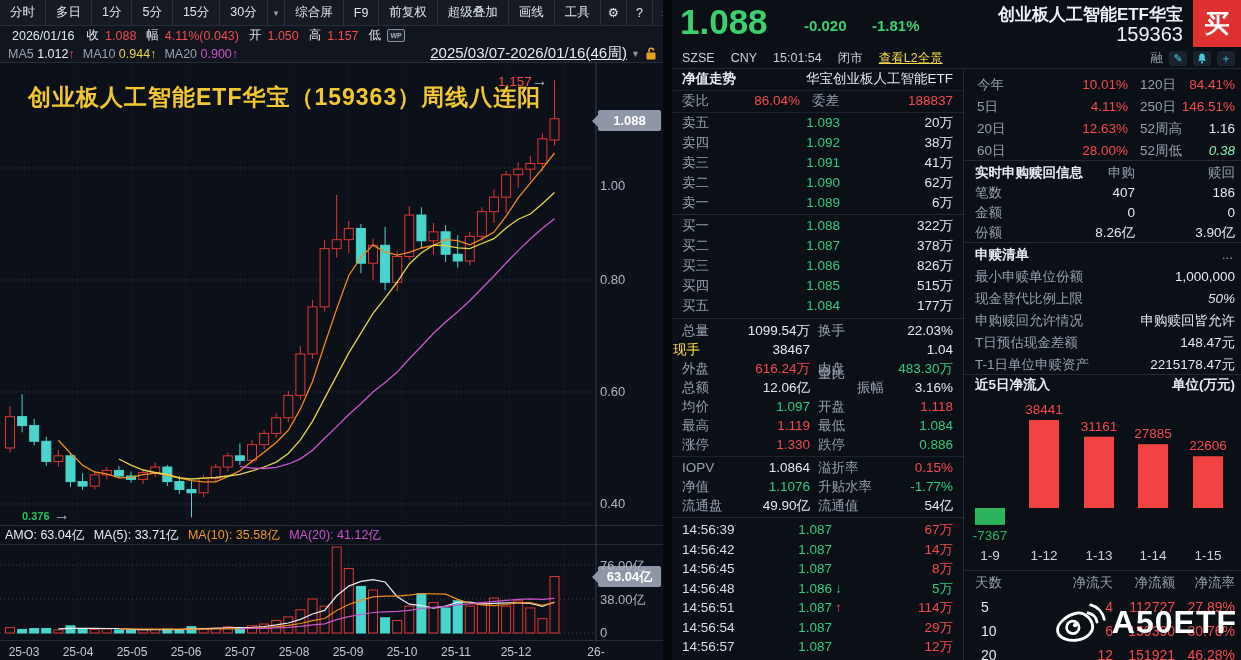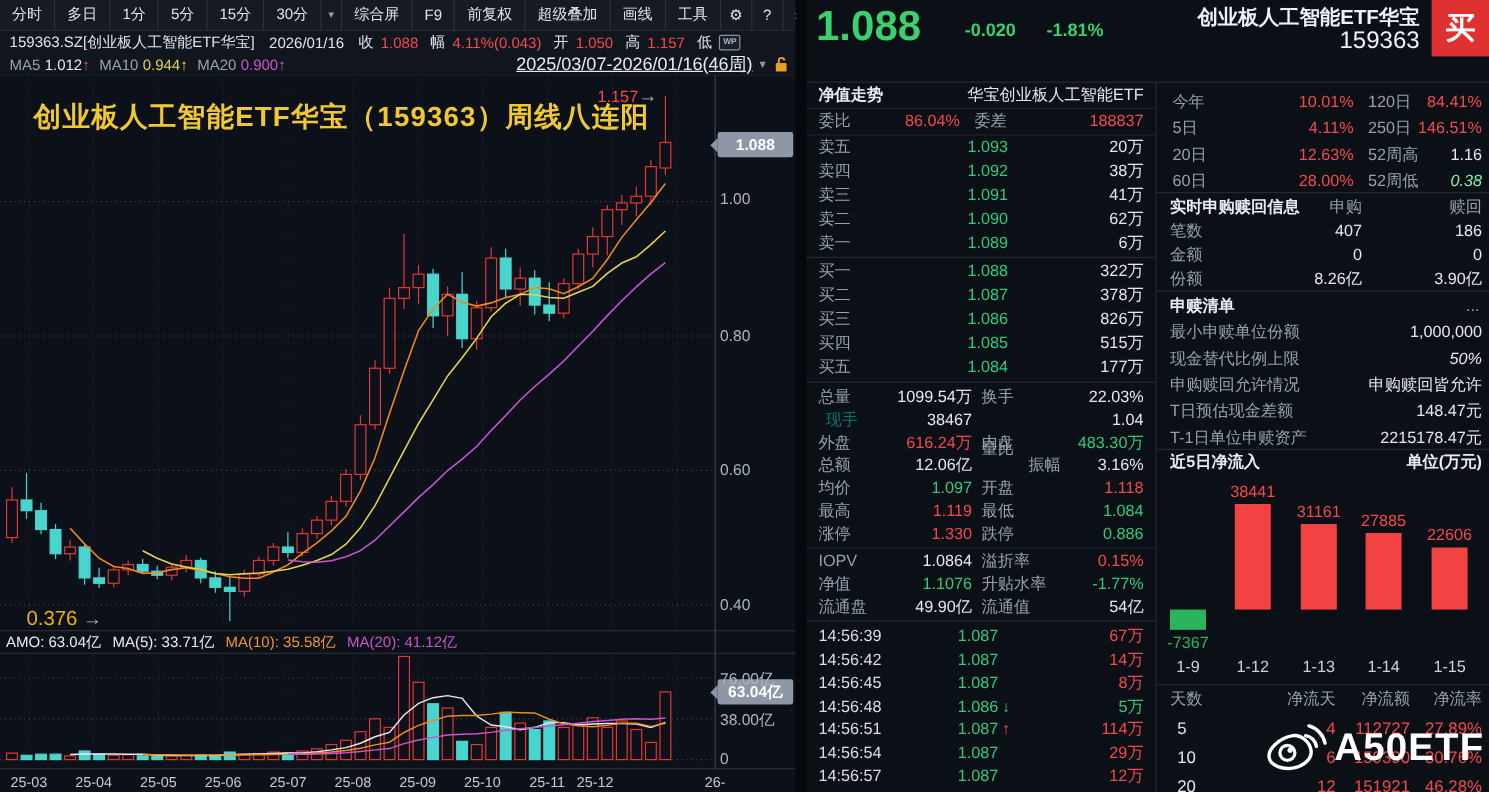--- a/index.html
+++ b/index.html
@@ -23,21 +23,21 @@
   .mabar .itm{margin-left:8px;}
   .range-wrap{margin-left:auto;display:flex;align-items:center;margin-right:6px;}
   .range{color:#e6eaf2;text-decoration:underline;font-size:15px;}
   .caret-down{color:#8b93a3;font-size:9px;margin-left:4px;}
   
   .kline-wrap{left:0;top:62px;width:663px;height:598px;background:#0c1119;}
   .chart-title{left:28px;top:20px;font-size:23px;font-weight:700;color:#f2c832;letter-spacing:1px;}
   .ytick{left:600px;width:58px;font-size:13px;color:#aeb5c2;}
   .anno-high{font-size:13.5px;color:#f5494d;}
   .anno-arrow{color:#aab2c0;}
-  .anno-low{font-size:17px;color:#eab308;}
+  .anno-low{font-size:11px;color:#22c55e;font-weight:bold;}
   .tag{left:598px;width:63px;height:21px;background:#8f96a6;color:#fff;font-size:13px;font-weight:700;text-align:center;line-height:21px;border-radius:2px;}
   .tag:before{content:"";position:absolute;left:-6px;top:5px;border:6px solid transparent;border-right-color:#8f96a6;border-left:0;}
   .amo-row{left:5px;width:650px;font-size:12.5px;white-space:nowrap;}
   .amo-row span{margin-right:6px;}
   .months{left:0;width:596px;font-size:12px;color:#c3c9d4;}
   .months span{position:absolute;transform:translateX(-50%);}
   
   .vsplit{left:663px;top:0;width:9px;height:660px;background:#05070b;}
   
   .rpanel{left:672px;top:0;width:569px;height:660px;background:#0b0f16;}
@@ -79,21 +79,20 @@
       <div class="tb-item">前复权</div>
       <div class="tb-item">超级叠加</div>
       <div class="tb-item">画线</div>
       <div class="tb-item">工具</div>
       <div class="tb-item tb-icon">⚙</div>
       <div class="tb-item tb-icon">?</div>
       <div class="tb-item tb-icon">»</div>
     </div>
 
   <div class="abs infobar">
-    <span class="lab" style="margin-left:8px;">159363.SZ[创业板人工智能ETF华宝]</span>
     <span class="lab" style="margin-left:12px;">2026/01/16</span>
     <span class="lab" style="margin-left:12px;">收</span>
     <span class="red">1.088</span>
     <span class="lab" style="margin-left:10px;">幅</span>
     <span class="red">4.11%(0.043)</span>
     <span class="lab" style="margin-left:10px;">开</span>
     <span class="red">1.050</span>
     <span class="lab" style="margin-left:10px;">高</span>
     <span class="red">1.157</span>
     <span class="lab" style="margin-left:10px;">低</span>
@@ -298,21 +297,21 @@
     <div class="abs chart-title">创业板人工智能ETF华宝（159363）周线八连阳</div>
     <div class="abs" style="left:498px;top:10px;">
       <span class="anno-high">1.157</span><span class="anno-arrow">→</span>
     </div>
     <div class="abs" style="left:22px;top:444px;">
       <span class="anno-low">0.376</span> <span class="anno-arrow">→</span>
     </div>
     <div class="abs tag" style="top:48px;">1.088</div>
     <div class="abs tag" style="top:504px;">63.04亿</div>
     <div id="yticks">
-        <div class="abs ytick" style="top: 96px;">1.00</div>
+        <div class="abs ytick" style="top: 116px;">1.00</div>
         <div class="abs ytick" style="top: 210px;">0.80</div>
         <div class="abs ytick" style="top: 322px;">0.60</div>
         <div class="abs ytick" style="top: 434px;">0.40</div>
       </div>
     <div id="vticks">
         <div class="abs ytick" style="top: 494.98px;">76.00亿</div>
         <div class="abs ytick" style="top: 528.99px;">38.00亿</div>
         <div class="abs ytick" style="top: 563px;">0</div>
       </div>
     <div class="abs amo-row" style="top:465px;">
@@ -324,37 +323,53 @@
     <div class="abs months" id="months" style="top:583px;height:15px;">
         <span style="left: 24px; position: absolute;">25-03</span>
         <span style="left: 78px; position: absolute;">25-04</span>
         <span style="left: 132px; position: absolute;">25-05</span>
         <span style="left: 186px; position: absolute;">25-06</span>
         <span style="left: 240px; position: absolute;">25-07</span>
         <span style="left: 294px; position: absolute;">25-08</span>
         <span style="left: 348px; position: absolute;">25-09</span>
         <span style="left: 402px; position: absolute;">25-10</span>
         <span style="left: 456px; position: absolute;">25-11</span>
-        <span style="left: 496px; position: absolute;">25-12</span>
+        <span style="left: 516px; position: absolute;">25-12</span>
         <span style="left: 596px; position: absolute;">26-01</span>
       </div>
   </div>
 
   <div class="abs vsplit">
     
   </div>
 
   <div class="abs rpanel dots">
     <div class="abs q-price">1.088</div>
     <div class="abs q-chg">-0.020</div>
     <div class="abs q-pct">-1.81%</div>
     <div class="abs q-name">创业板人工智能ETF华宝</div>
     <div class="abs q-code">159363</div>
     <div class="abs buy-btn">买</div>
 
+    <div class="abs status">
+      <span class="s1">SZSE</span>
+      <span class="ml">CNY</span>
+      <span class="ml">15:01:54</span>
+      <span class="ml">闭市</span>
+      <span class="l2">查看L2全景</span>
+      <span class="rong">融</span>
+      <span class="mini-ico">✎</span>
+      <span class="mini-ico">
+        <svg width="10" height="11" viewBox="0 0 10 11">
+            <path d="M5 0.5 C3 0.5 2.2 2 2.2 4 L2.2 6 L1 7.8 L9 7.8 L7.8 6 L7.8 4 C7.8 2 7 0.5 5 0.5 Z" fill="#46c8dc"></path>
+            <circle cx="5" cy="9.4" r="1.1" fill="#46c8dc"></circle>
+          </svg>
+      </span>
+      <span class="mini-ico" style="margin-right:6px;">＋</span>
+    </div>
     <div class="abs hline" style="left:0;top:68px;width:569px;"></div>
     <div class="abs vline" style="left:291px;top:68px;height:592px;"></div>
 
     <div id="lsub">
         <div class="abs row" style="top: 70px;">
           <span style="position: absolute; left: 10px; color: rgb(232, 236, 242); font-weight: 700;">净值走势</span>
           <span style="position: absolute; right: 10px; color: rgb(227, 232, 240);">华宝创业板人工智能ETF</span>
         </div>
         <div class="abs hline-soft" style="left: 0px; top: 90px; width: 291px;"></div>
         <div class="abs row" style="top: 92px;">
@@ -416,21 +431,21 @@
           <span style="position: absolute; right: 10px; color: rgb(227, 232, 240);">177万</span>
         </div>
         <div class="abs hline" style="left: 0px; top: 318px; width: 291px;"></div>
         <div class="abs row" style="top: 322px;">
           <span style="position: absolute; left: 10px; color: rgb(152, 160, 174);">总量</span>
           <span style="position: absolute; left: 48px; width: 90px; text-align: right; color: rgb(227, 232, 240);">1099.54万</span>
           <span style="position: absolute; left: 146px; color: rgb(152, 160, 174);">换手</span>
           <span style="position: absolute; right: 10px; color: rgb(227, 232, 240);">22.03%</span>
         </div>
         <div class="abs row" style="top: 341px;">
-          <span style="position: absolute; left: 16px; color: #0f766e;">现手</span>
+          <span style="position: absolute; left: 1px; color: #fde047;">现手</span>
           <span style="position: absolute; left: 48px; width: 90px; text-align: right; color: rgb(227, 232, 240);">38467</span>
           <span style="position: absolute; left: 146px; color: rgb(152, 160, 174); margin-top: 24px;">量比</span>
           <span style="position: absolute; right: 10px; color: rgb(227, 232, 240);">1.04</span>
         </div>
         <div class="abs row" style="top: 360px;">
           <span style="position: absolute; left: 10px; color: rgb(152, 160, 174);">外盘</span>
           <span style="position: absolute; left: 48px; width: 90px; text-align: right; color: rgb(245, 73, 77);">616.24万</span>
           <span style="position: absolute; left: 146px; color: rgb(152, 160, 174);">内盘</span>
           <span style="position: absolute; right: 10px; color: rgb(46, 203, 125);">483.30万</span>
         </div>

